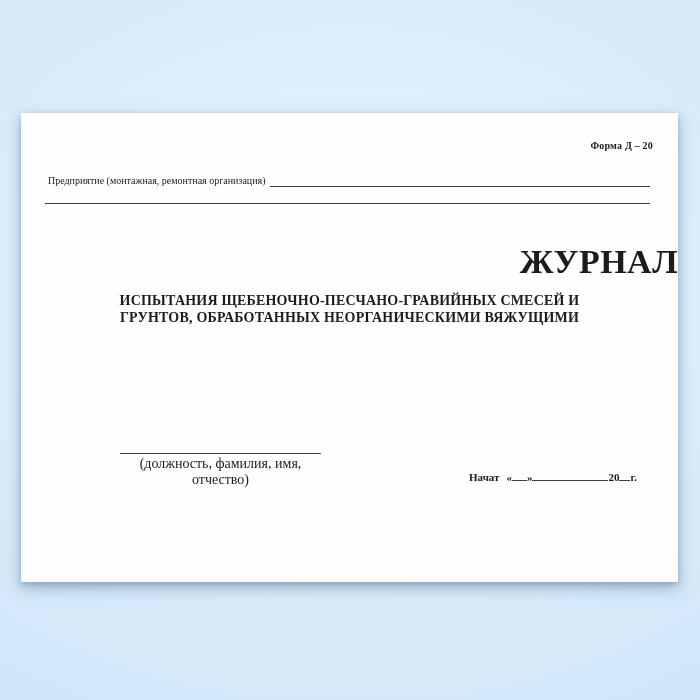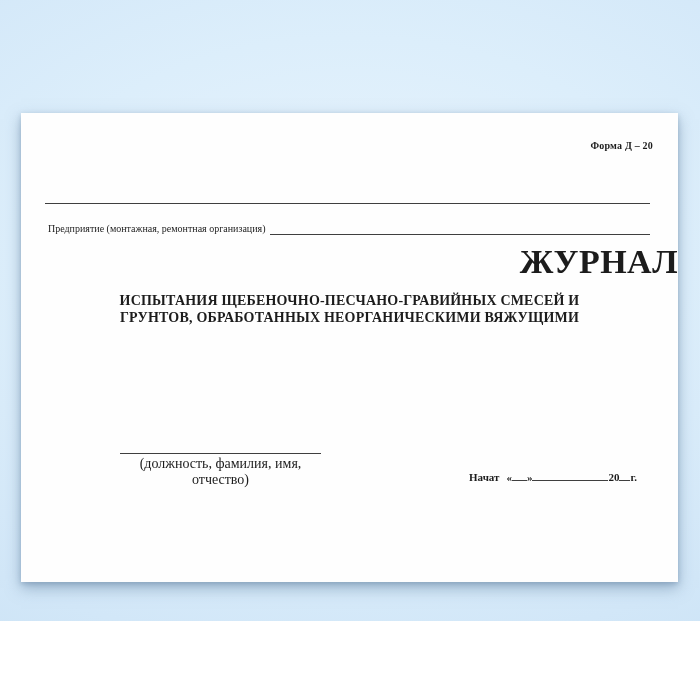--- a/index.html
+++ b/index.html
@@ -6,21 +6,21 @@
     margin: 0;
     padding: 0;
     width: 700px;
     height: 700px;
     overflow: hidden;
     font-family: "Liberation Serif", "DejaVu Serif", serif;
   }
   .scene {
     position: relative;
     width: 700px;
-    height: 621px;
+    height: 700px;
     background: radial-gradient(ellipse 120% 90% at 50% 42%,
                 #e9f4fd 0%, #dceefb 40%, #d2e7f8 70%, #c6dff3 100%);
   }
   .page {
     position: absolute;
     left: 21px;
     top: 113px;
     width: 657px;
     height: 469px;
     background: #fefefe;
@@ -39,21 +39,21 @@
   .company-row {
     position: absolute;
     left: 27px;
     right: 28px;
     top: 61px;
     display: flex;
     align-items: flex-end;
     font-size: 10px;
     line-height: 13px;
   }
-  .company-row .label { white-space: nowrap; margin-top: 48px; }
+  .company-row .label { white-space: nowrap; }
   .fill-line {
     flex: 1;
     margin-left: 5px;
     height: 12px;
     border-bottom: 1px solid #3f3f3f;
   }
   .full-line {
     position: absolute;
     left: 24px;
     right: 28px;

